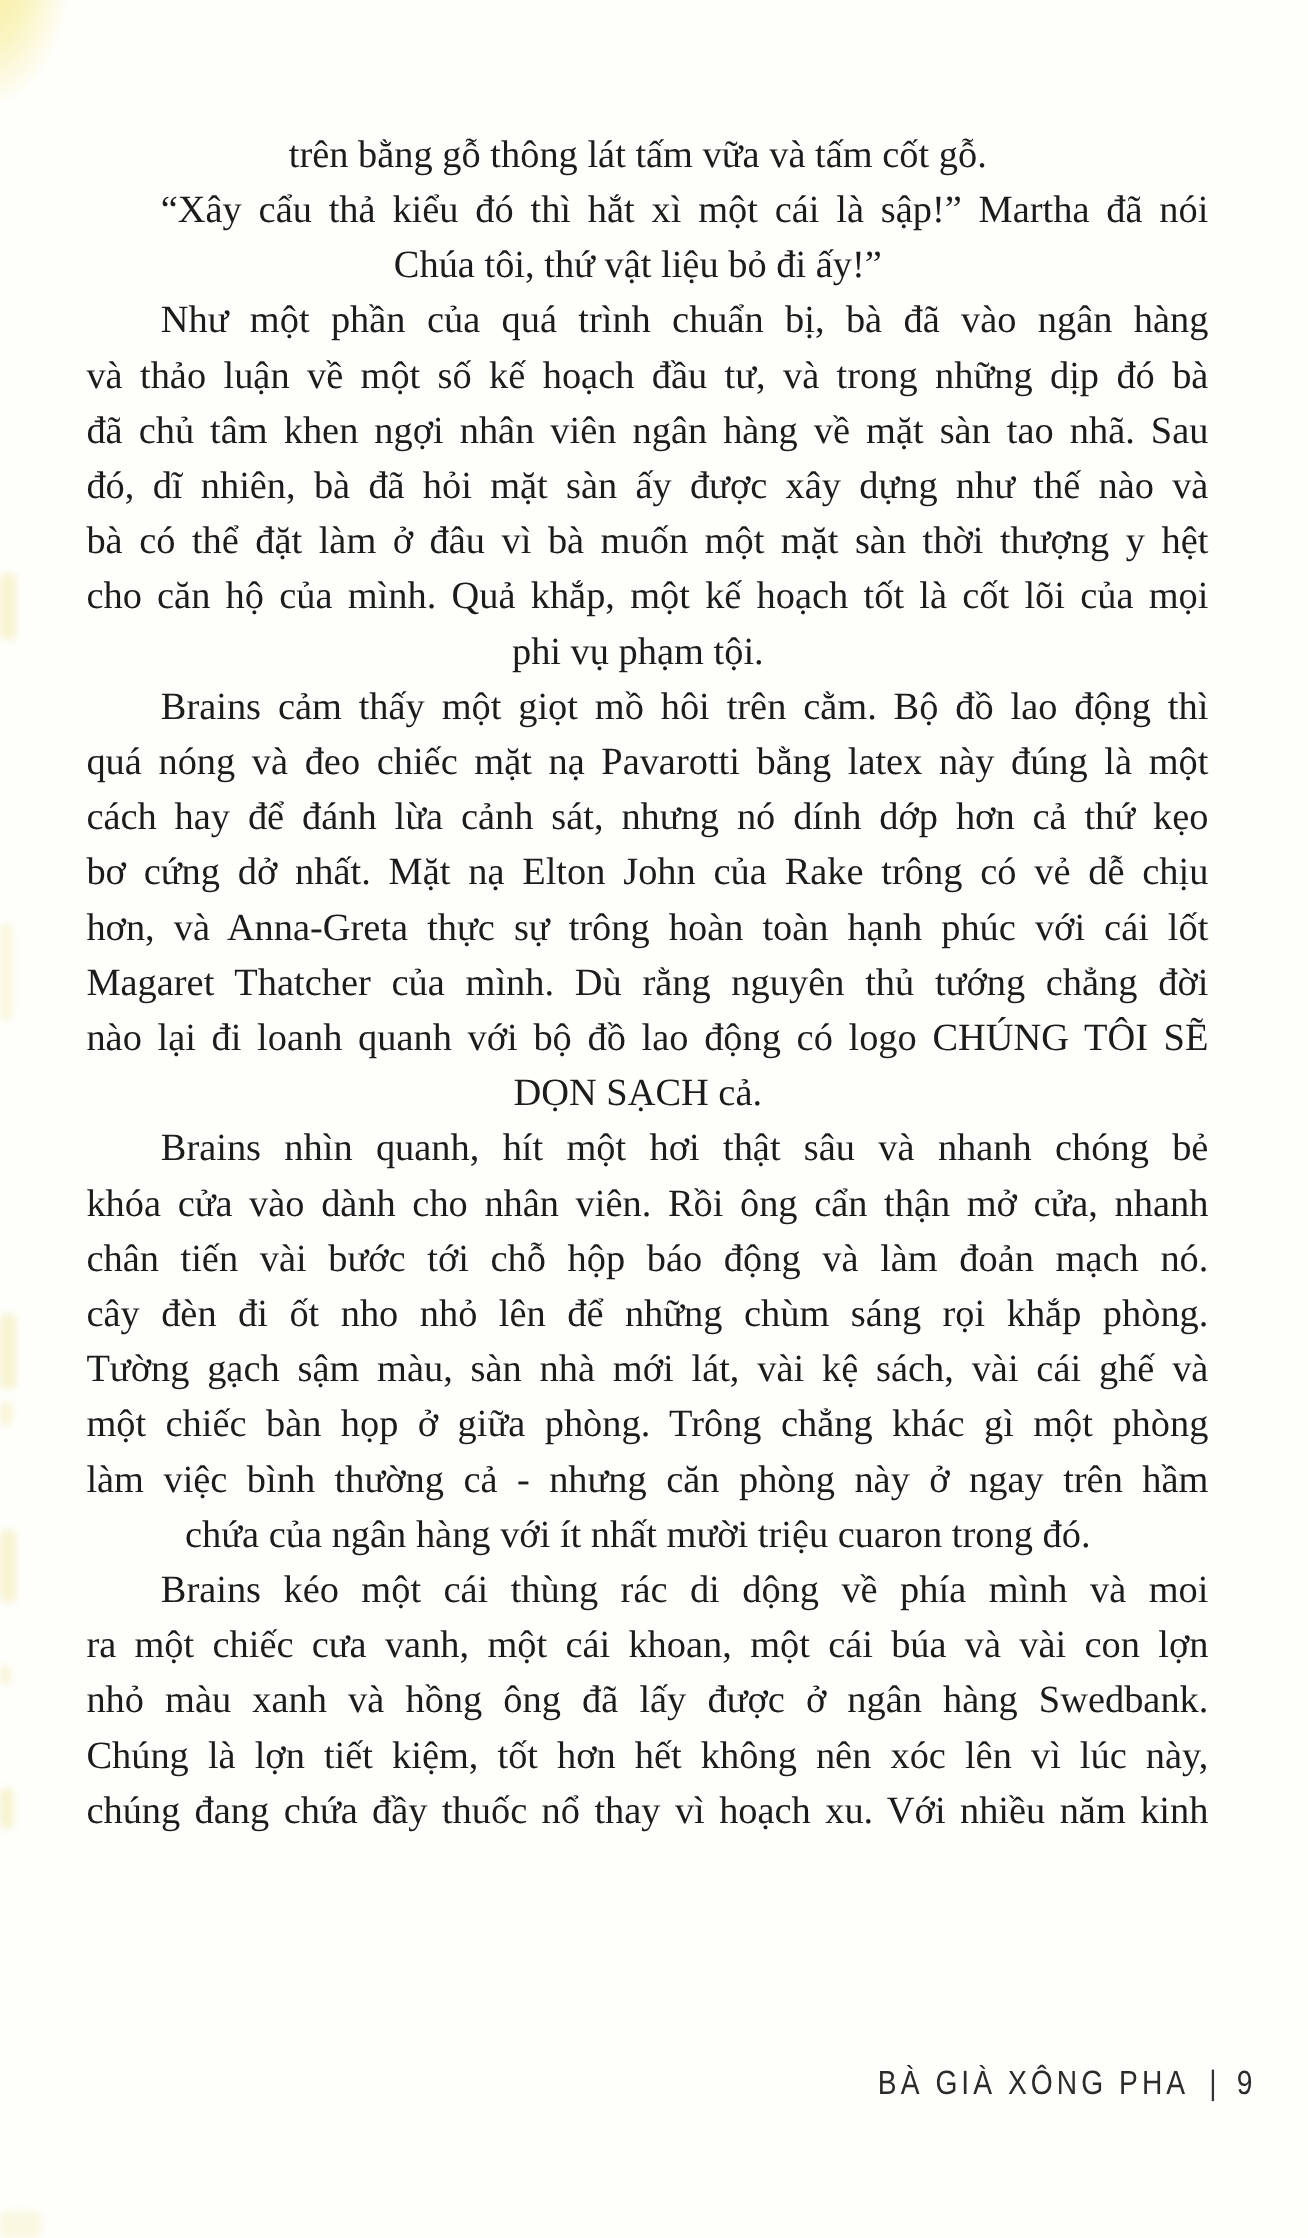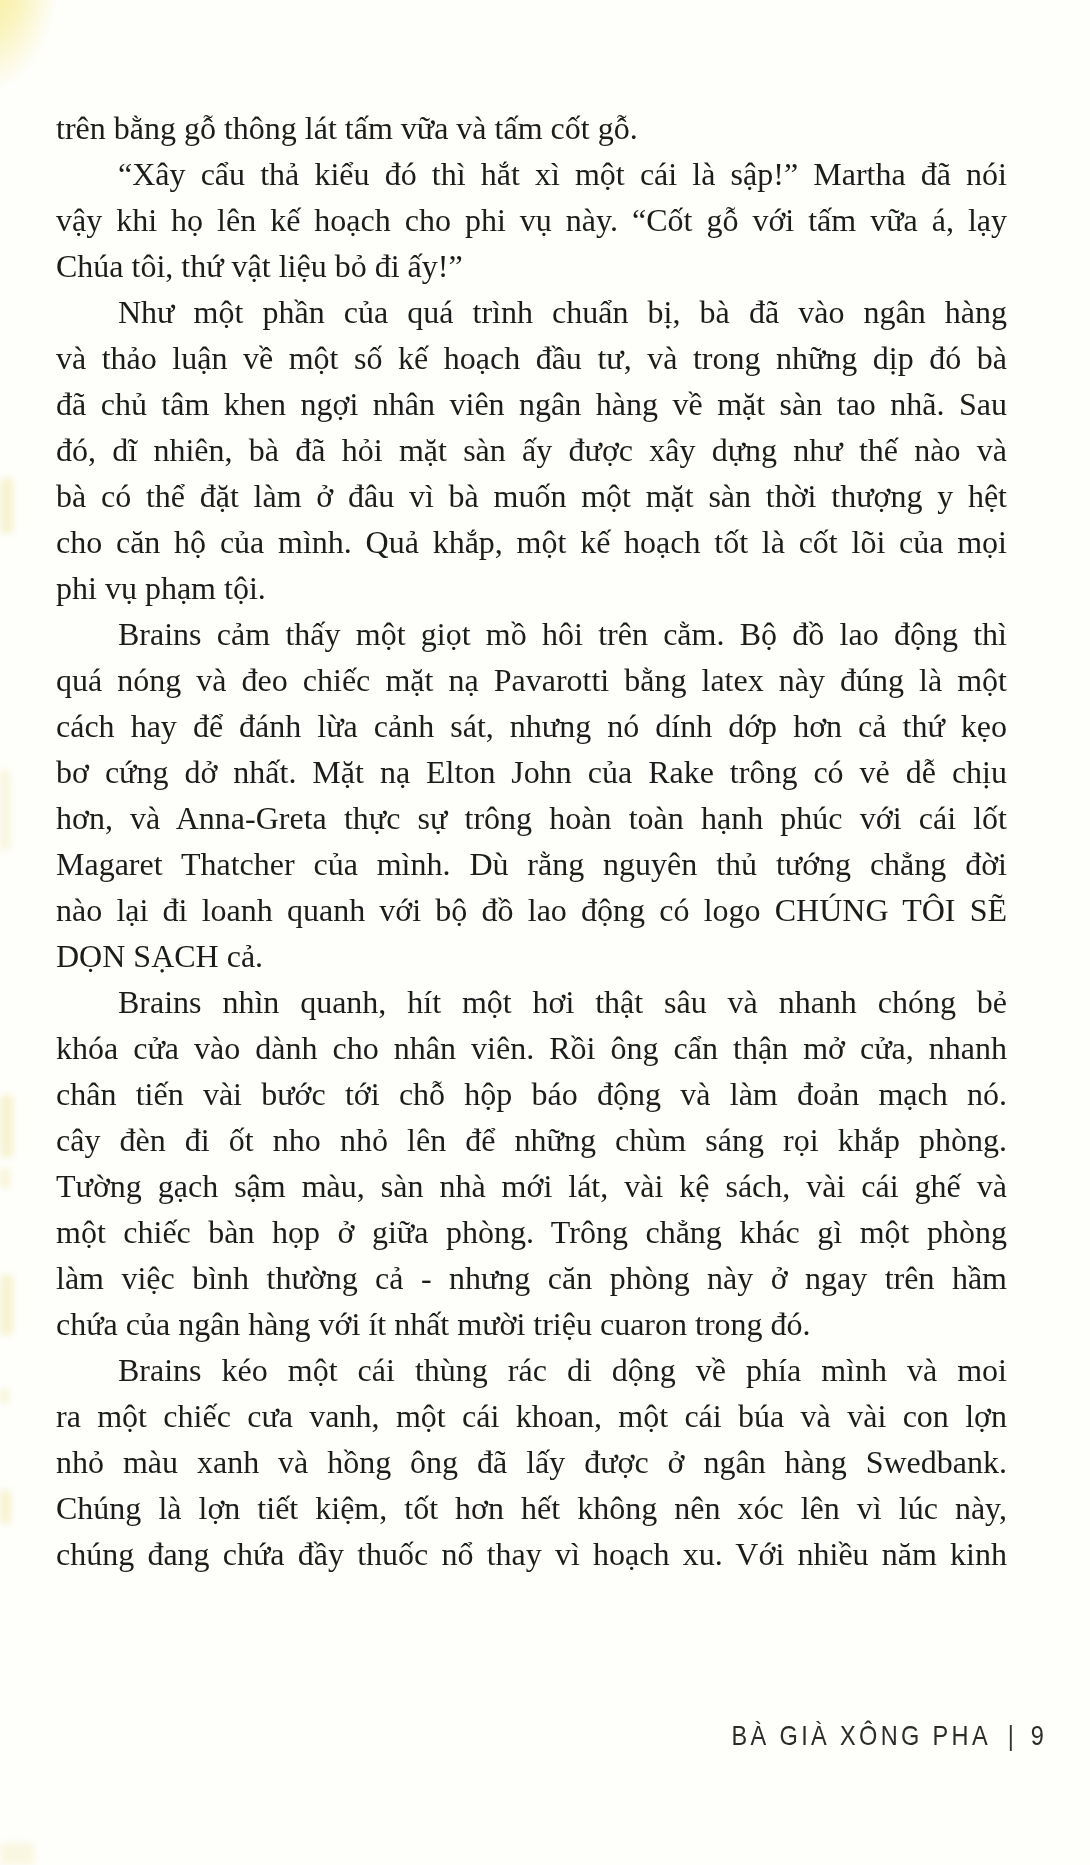--- a/index.html
+++ b/index.html
@@ -48,25 +48,26 @@
   .text-block{
     position:absolute;
     left:56px;top:105px;width:951px;
     color:var(--ink);
     font-size:32px;
     line-height:46px;
   }
   .line{
     height:46px;
     white-space:nowrap;
-    text-align:left;
+    text-align:center;
   }
   .line.fill{
     text-align:justify;
     text-align-last:justify;
+    margin-left:16px;
   }
   .line.indent{
     padding-left:62px;
   }
   .line.fill.indent{
     box-sizing:border-box;
   }
 
   
   .footer{
@@ -101,21 +102,20 @@
   <div class="smudge s3"></div>
   <div class="smudge s4"></div>
   <div class="smudge s5"></div>
   <div class="smudge s6"></div>
   <div class="smudge s7"></div>
   <div class="smudge s8"></div>
 
   <div class="text-block" id="text-block">
       <div class="line">trên bằng gỗ thông lát tấm vữa và tấm cốt gỗ.</div>
       <div class="line indent fill">“Xây cẩu thả kiểu đó thì hắt xì một cái là sập!” Martha đã nói</div>
-      <div class="line fill">vậy khi họ lên kế hoạch cho phi vụ này. “Cốt gỗ với tấm vữa á, lạy</div>
       <div class="line">Chúa tôi, thứ vật liệu bỏ đi ấy!”</div>
       <div class="line indent fill">Như một phần của quá trình chuẩn bị, bà đã vào ngân hàng</div>
       <div class="line fill">và thảo luận về một số kế hoạch đầu tư, và trong những dịp đó bà</div>
       <div class="line fill">đã chủ tâm khen ngợi nhân viên ngân hàng về mặt sàn tao nhã. Sau</div>
       <div class="line fill">đó, dĩ nhiên, bà đã hỏi mặt sàn ấy được xây dựng như thế nào và</div>
       <div class="line fill">bà có thể đặt làm ở đâu vì bà muốn một mặt sàn thời thượng y hệt</div>
       <div class="line fill">cho căn hộ của mình. Quả khắp, một kế hoạch tốt là cốt lõi của mọi</div>
       <div class="line">phi vụ phạm tội.</div>
       <div class="line indent fill">Brains cảm thấy một giọt mồ hôi trên cằm. Bộ đồ lao động thì</div>
       <div class="line fill">quá nóng và đeo chiếc mặt nạ Pavarotti bằng latex này đúng là một</div>

